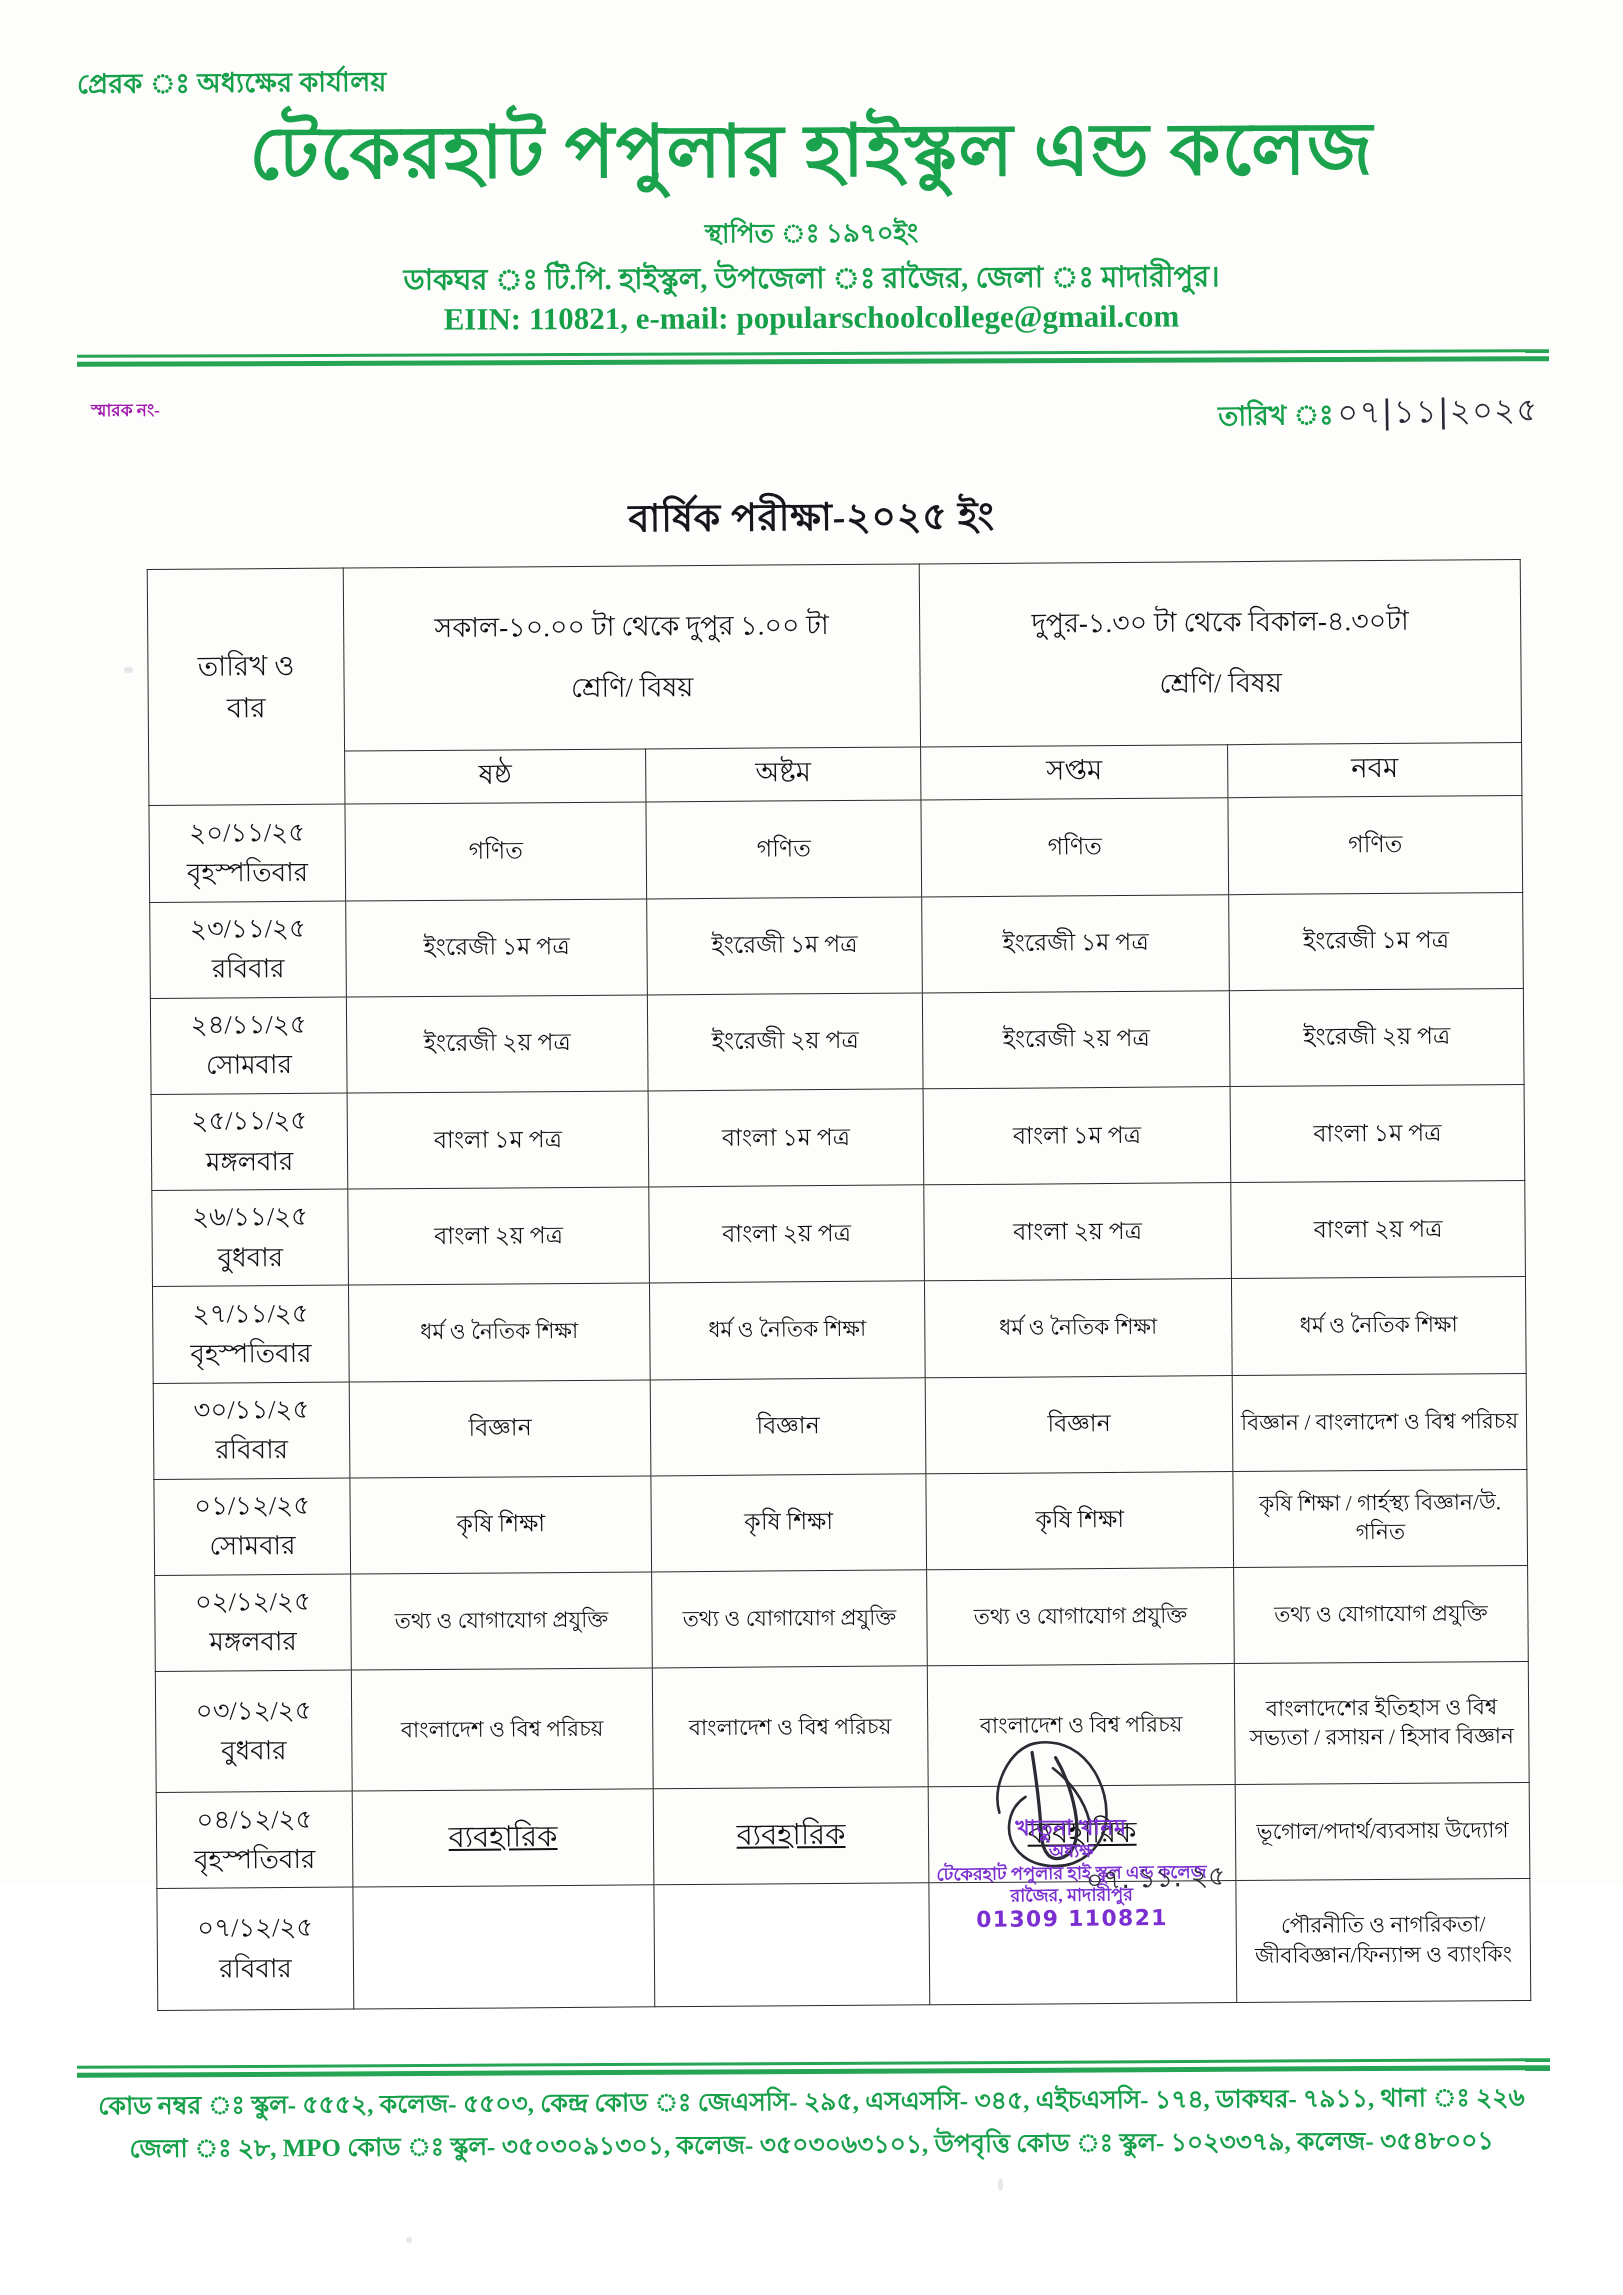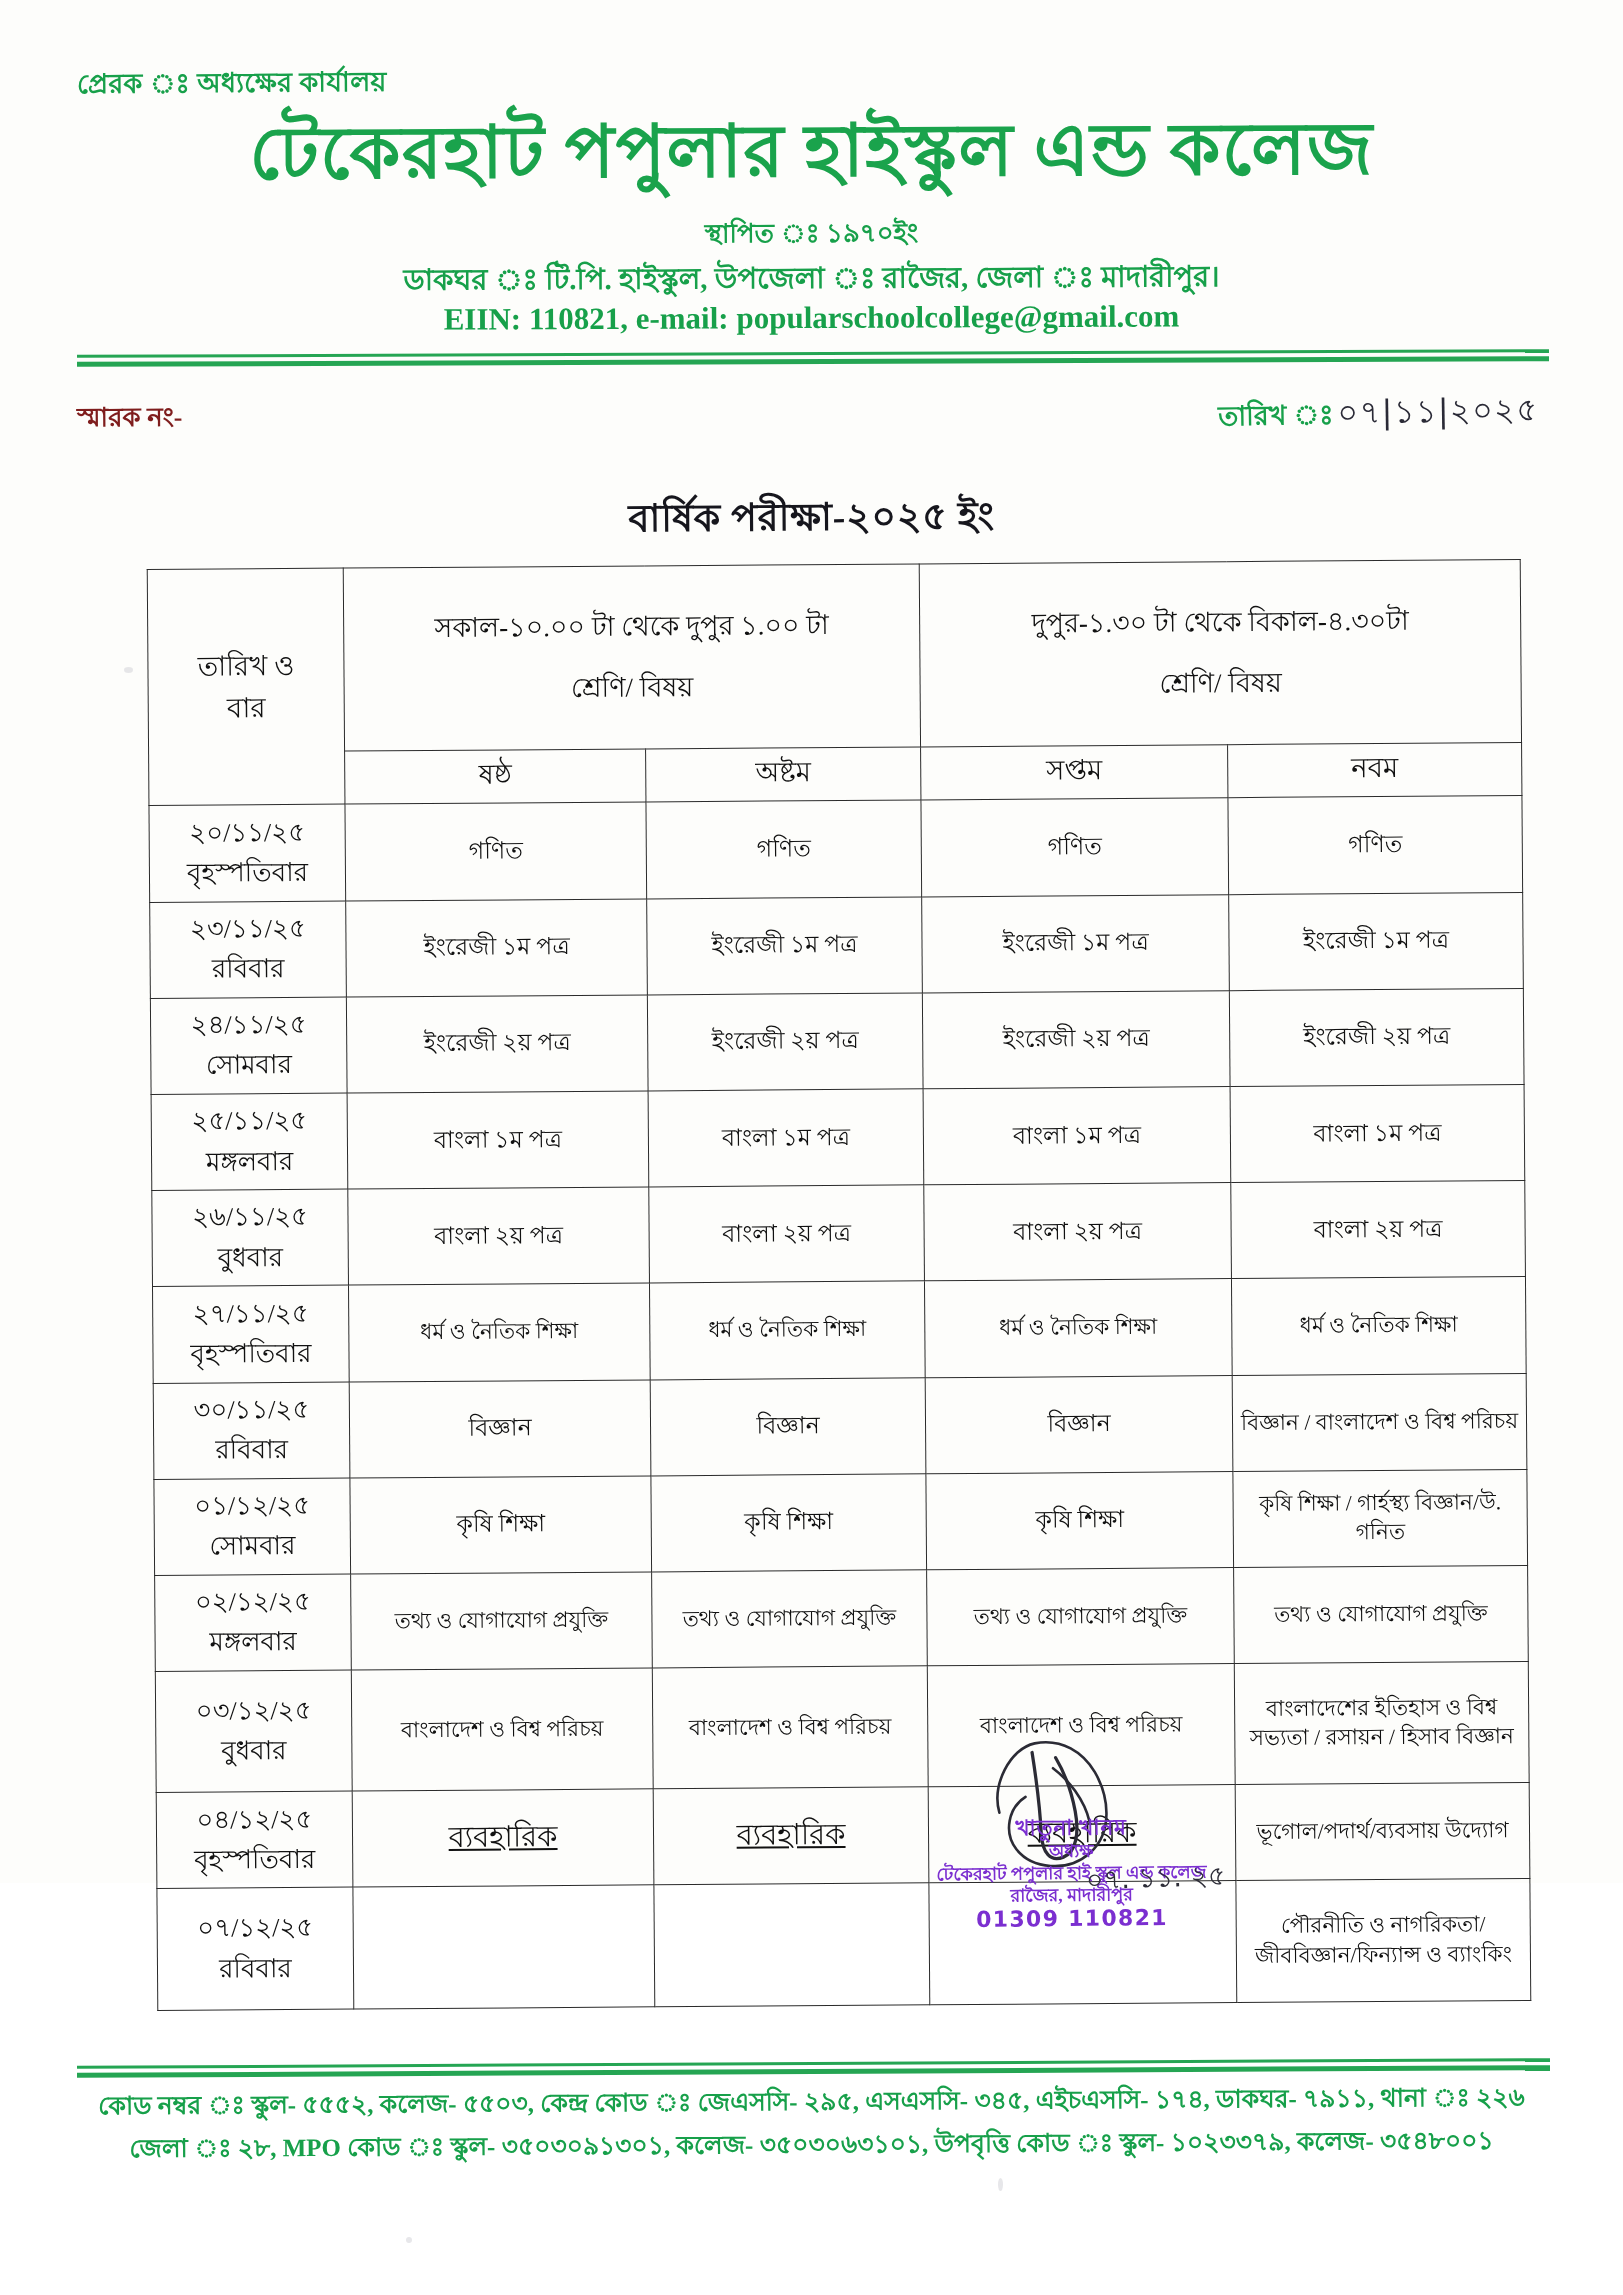--- a/index.html
+++ b/index.html
@@ -81,23 +81,23 @@
   }
   .rule-top-thick{
     position:absolute;
     left:77px; top:359px; width:1472px; height:5.2px;
     background:#25a553; transform:rotate(-0.22deg);
   }
 
   
   .memo-no{
     position:absolute;
-    left:77px; top:397px;
-    color:#7f1d1d;
-    font-size:26px;
+    left:91px; top:397px;
+    color:#a21caf;
+    font-size:17px;
     font-weight:bold;
     transform:rotate(-0.4deg);
   }
   .memo-date{
     position:absolute;
     right:85px; top:387px;
     font-size:27px;
     font-weight:bold;
     color:#17a04a;
     transform:rotate(-0.9deg);

